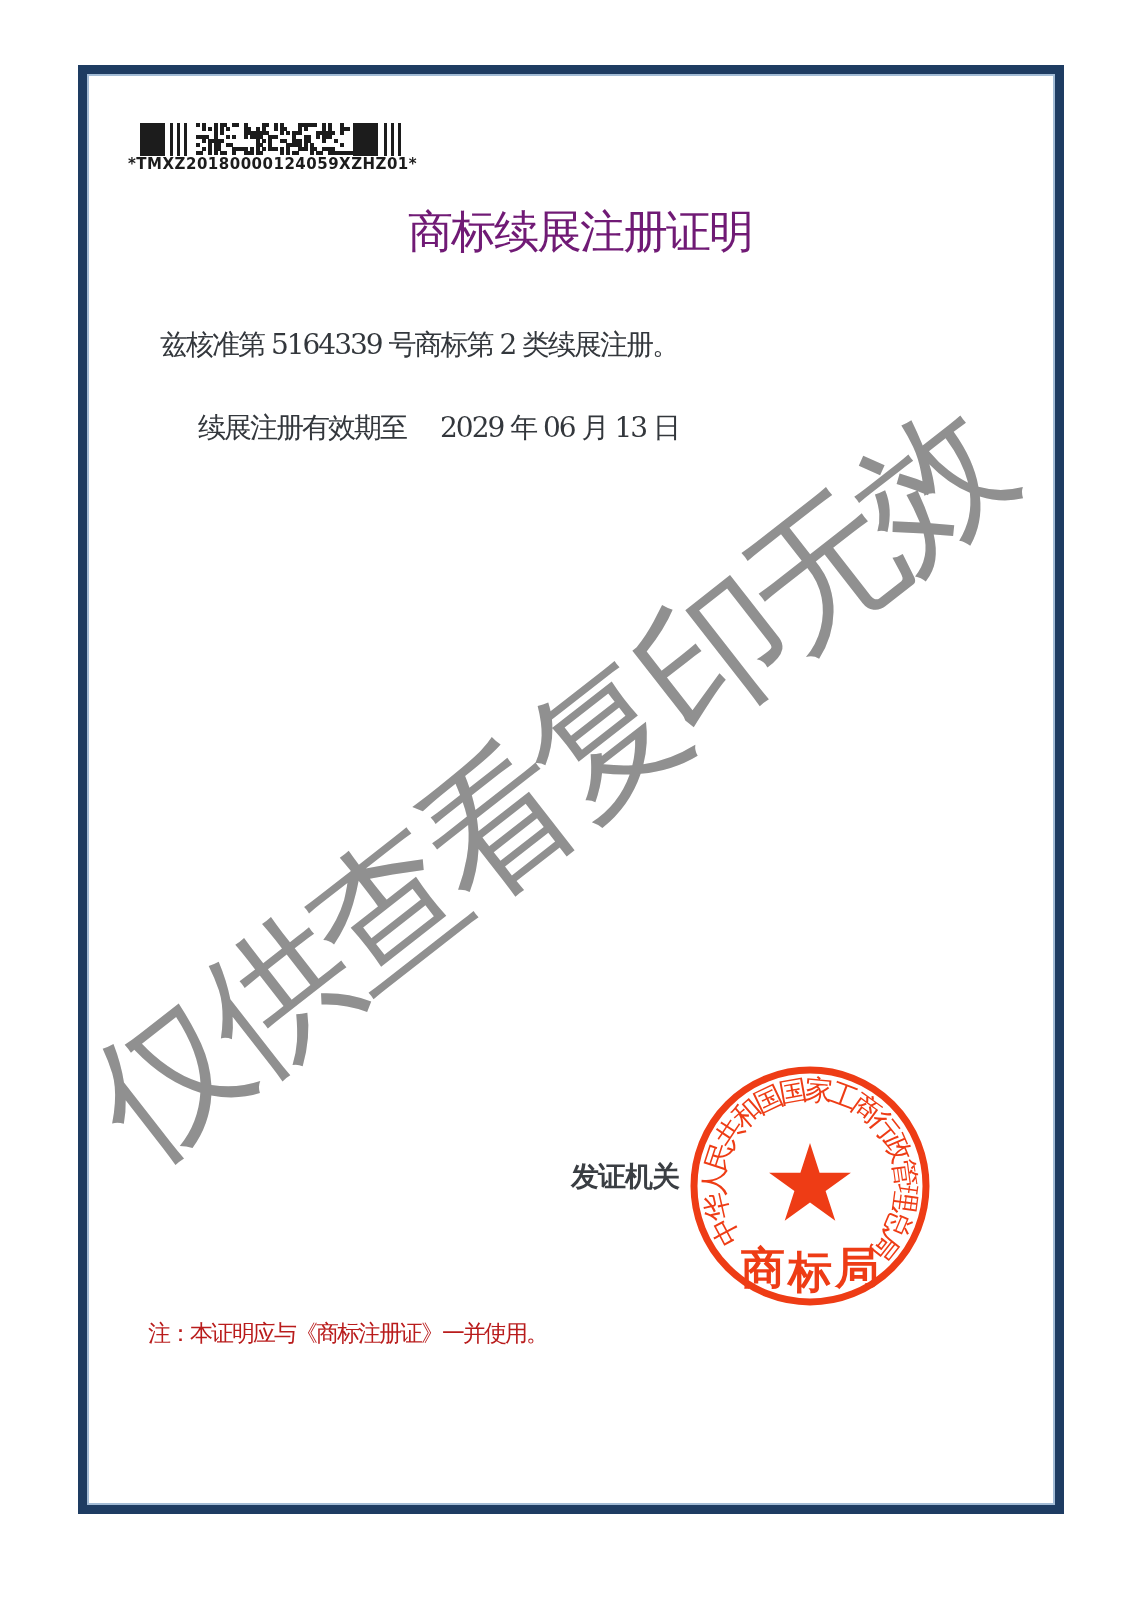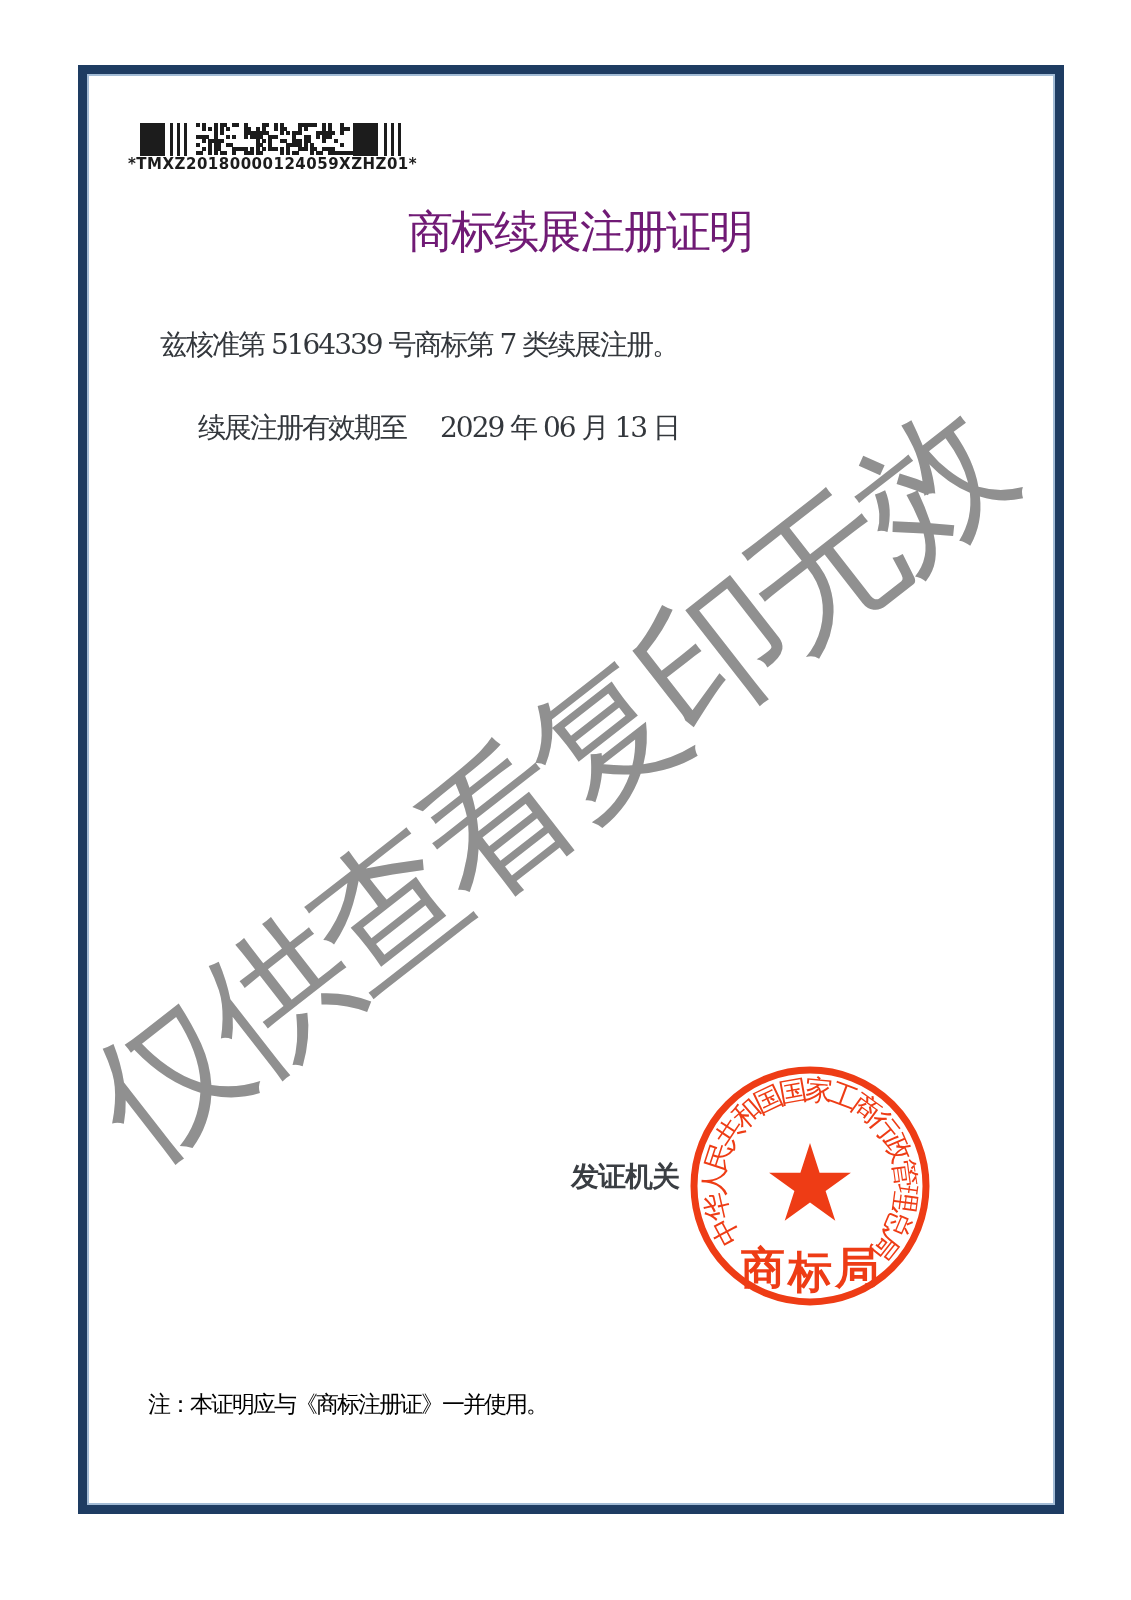--- a/index.html
+++ b/index.html
@@ -63,23 +63,23 @@
     font-size:28px;
     font-family:"DejaVu Serif","Liberation Serif",serif;
     text-anchor:middle;dominant-baseline:central;
   }
   .seal-bottom-char{
     font-size:44px;font-weight:bold;
     font-family:"DejaVu Serif","Liberation Serif",serif;
     text-anchor:middle;dominant-baseline:central;
   }
   .note{
-    position:absolute;left:148px;top:1389px;
+    position:absolute;left:148px;top:1318px;
     font-size:23px;letter-spacing:-2px;white-space:nowrap;
-    z-index:3;color:#000000;
+    z-index:3;color:#b91c1c;
   }
 </style>
 </head>
 <body>
 
 <div class="page">
 
   <div class="frame"></div>
 
   <div class="watermark">仅供查看复印无效</div>
@@ -212,21 +212,21 @@
       <rect x="213" y="0" width="25" height="33" fill="#1c1c1c"></rect>
       <rect x="244" y="0" width="3" height="33" fill="#1c1c1c"></rect>
       <rect x="251" y="0" width="3" height="33" fill="#1c1c1c"></rect>
       <rect x="258" y="0" width="3" height="33" fill="#1c1c1c"></rect>
     </svg>
 
   <div class="barcode-text">*TMXZ20180000124059XZHZ01*</div>
 
   <div class="title">商标续展注册证明</div>
 
-  <div class="body-line line-approval">兹核准第 5164339 号商标第 7 类续展注册。</div>
+  <div class="body-line line-approval">兹核准第 5164339 号商标第 2 类续展注册。</div>
 
   <div class="body-line line-validity">
     <span>续展注册有效期至</span><span class="validity-date">2029 年 06 月 13 日</span>
   </div>
 
   <div class="issuer-label">发证机关</div>
 
   <svg class="seal-svg" viewBox="0 0 280 280" xmlns="http://www.w3.org/2000/svg">
     <circle cx="140" cy="140" r="116" fill="none" stroke-width="7" stroke="#ee3c15"></circle>
     <polygon points="140,97 130.4,126.7 99.1,126.7 124.4,145.1 114.7,174.8 140,156.4 165.3,174.8 155.6,145.1 180.9,126.7 149.6,126.7" fill="#ee3c15"></polygon>

